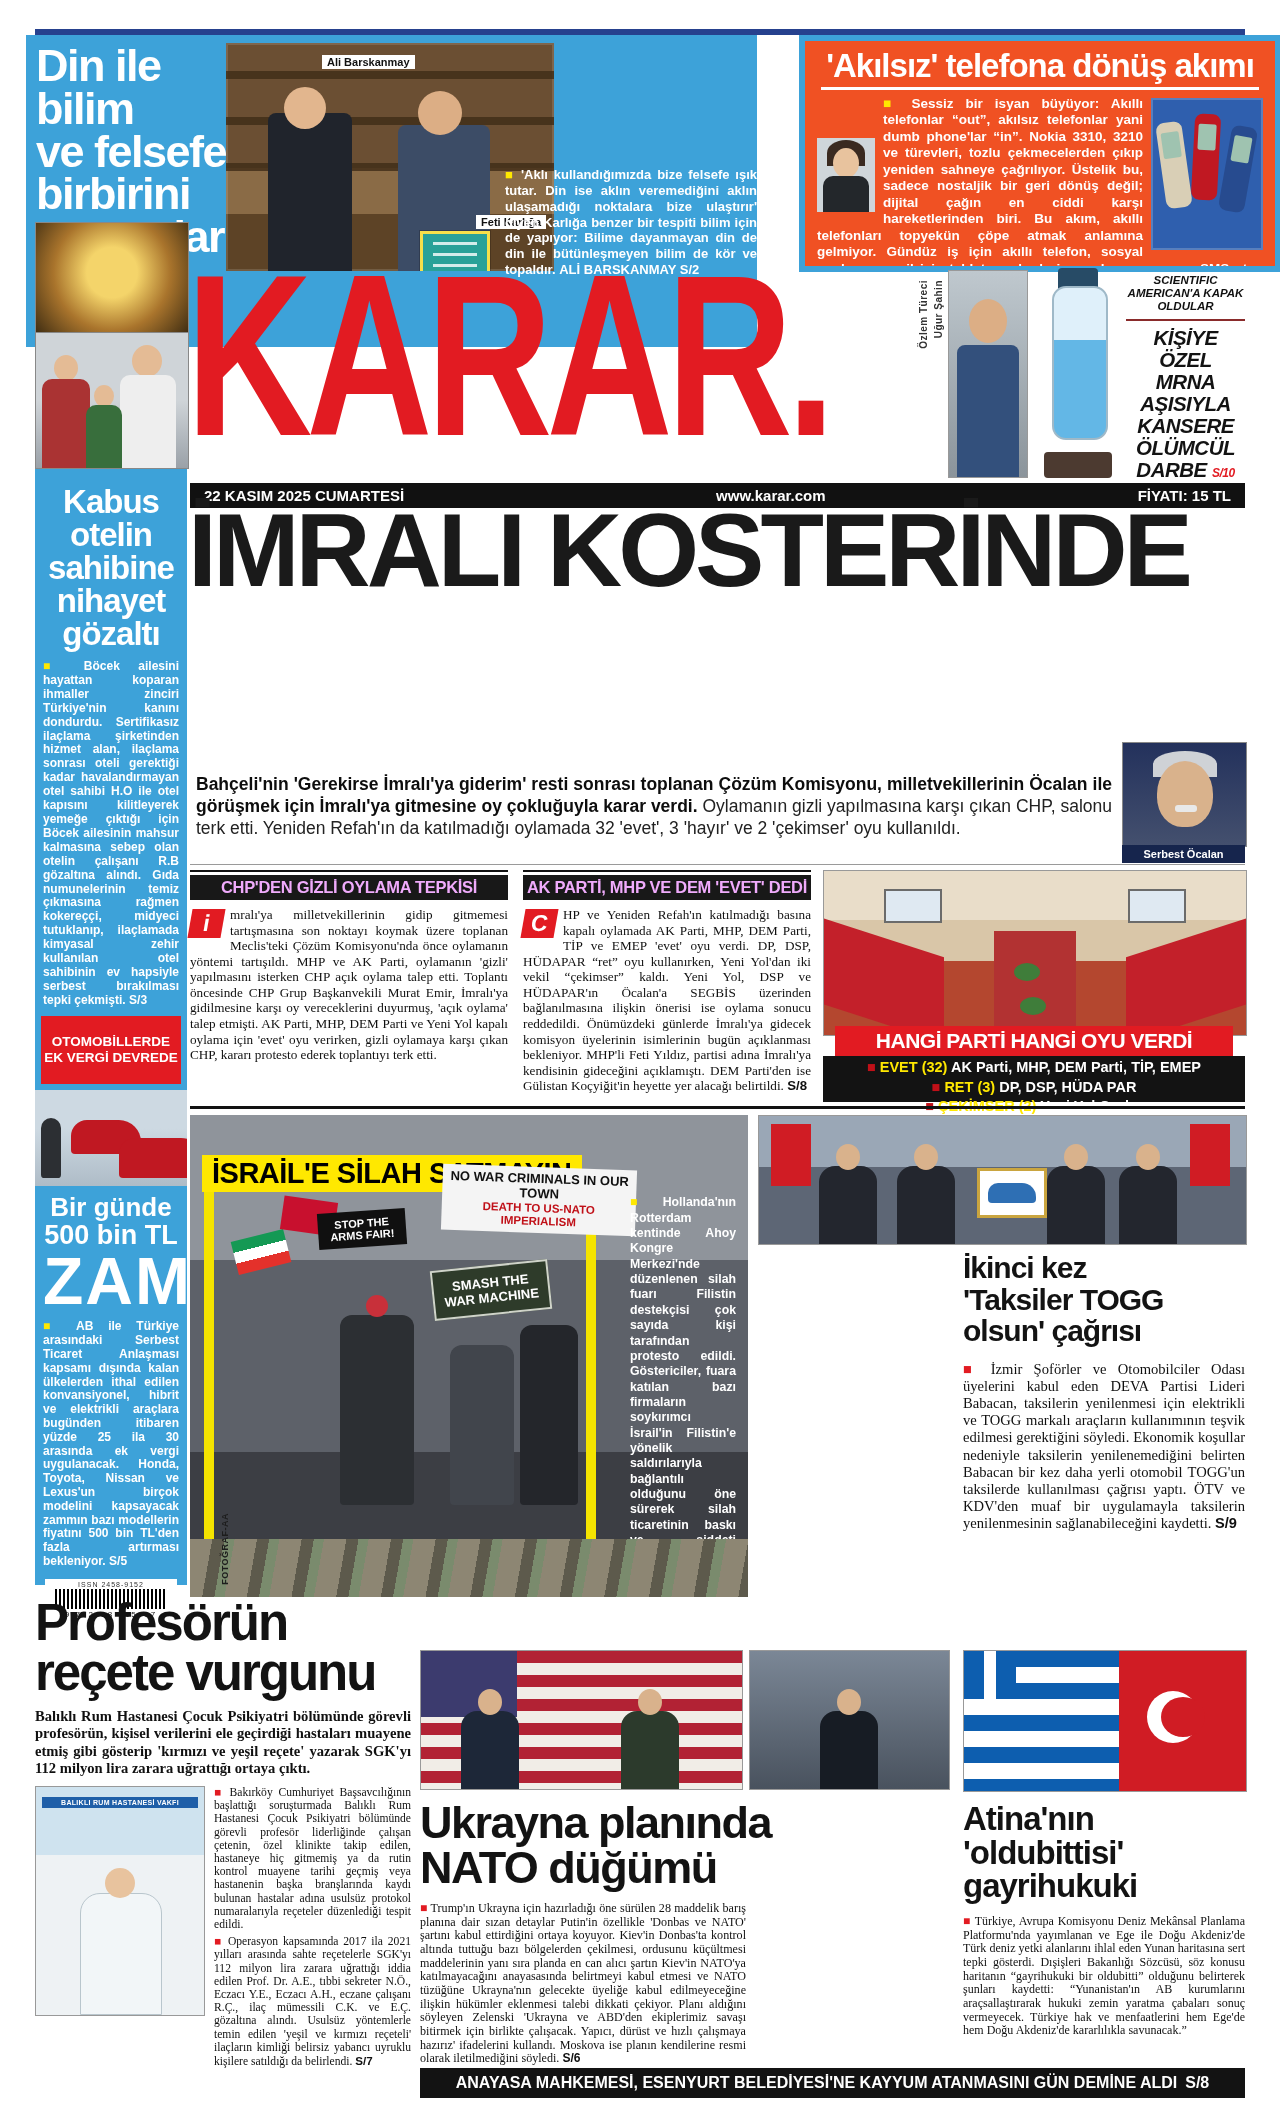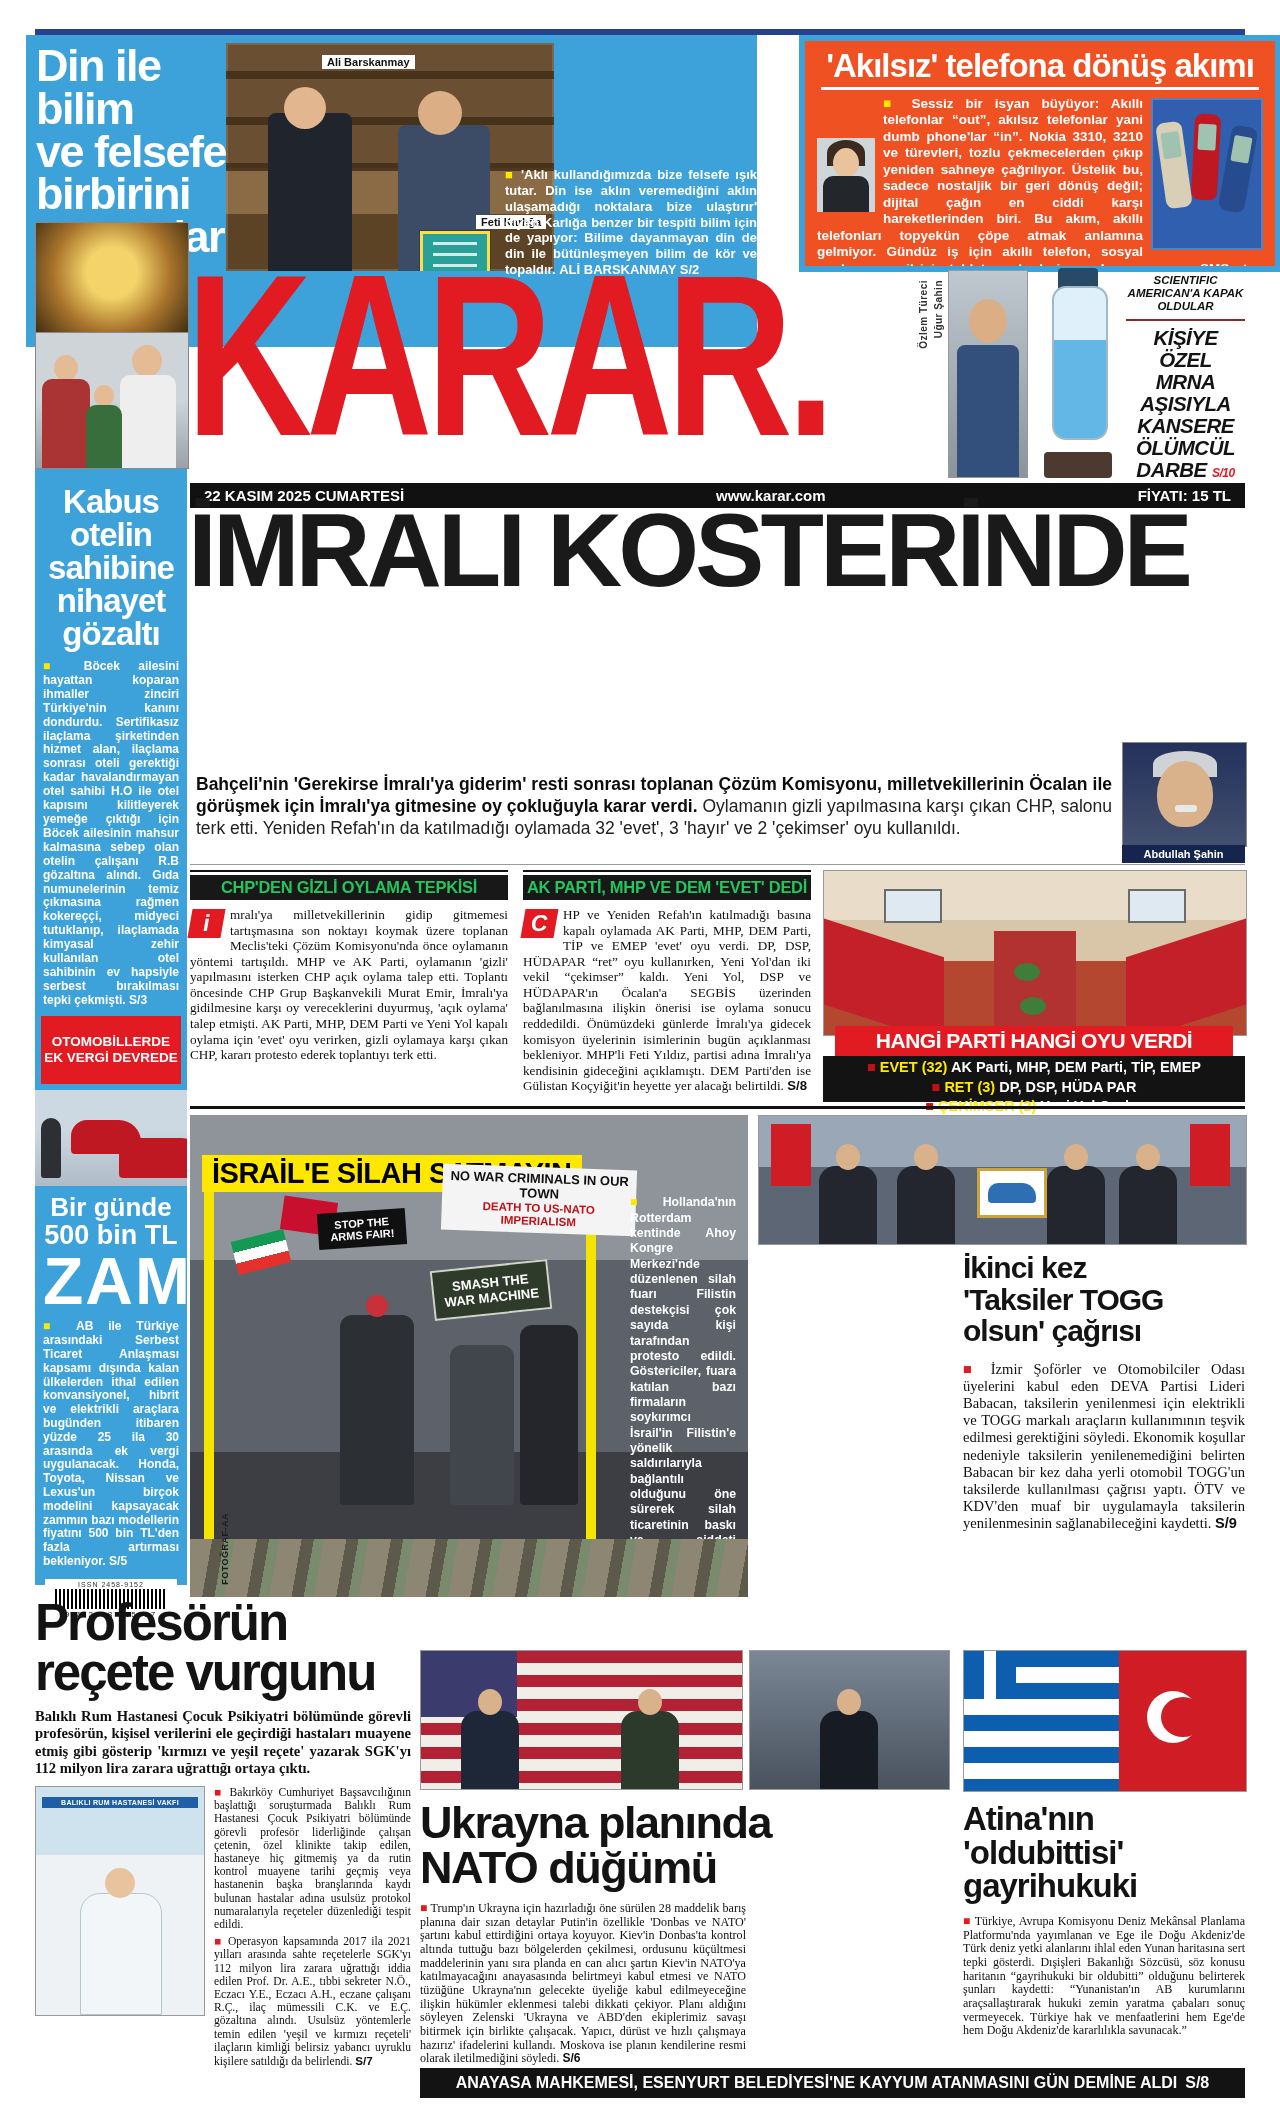--- a/index.html
+++ b/index.html
@@ -77,21 +77,21 @@
   .oc-hair{position:absolute;left:30px;top:8px;width:64px;height:26px;border-radius:50% 50% 0 0;background:#cfd2d6;}
   .oc-mus{position:absolute;left:52px;top:62px;width:22px;height:7px;border-radius:3px;background:#e8e8e8;}
   .ocalan-cap{left:1122px;top:845px;width:123px;height:18px;background:#16254d;color:#fff;
     font-size:11px;font-weight:700;text-align:center;line-height:18px;}
   .deck-rule{left:190px;top:864px;width:1055px;height:1px;background:#9a9a9a;}
   
   .newscol{top:870px;}
   .colA{left:190px;width:318px;}
   .colB{left:523px;width:288px;}
   .col-top{border-top:2px solid #111;padding-top:3px;}
-  .col-header{background:#181818;color:#22c55e;font-weight:700;font-size:16.5px;text-align:center;
+  .col-header{background:#181818;color:#f0abfc;font-weight:700;font-size:16.5px;text-align:center;
     height:25px;line-height:25px;letter-spacing:-.3px;white-space:nowrap;overflow:hidden;}
   .col-body{font-family:"Liberation Serif",serif;font-size:13.2px;line-height:1.18;text-align:justify;
     margin-top:7px;color:#101010;}
   .dropcap{float:left;width:33px;height:29px;background:#e21b22;transform:skewX(-10deg);
     color:#fff;font-weight:900;font-size:23px;text-align:center;line-height:29px;margin:2px 7px 2px 0;
     font-family:"Liberation Sans",sans-serif;}
   .pageref{font-family:"Liberation Sans",sans-serif;font-weight:700;}
   .meeting-photo{left:823px;top:870px;width:422px;height:164px;overflow:hidden;border:1px solid #999;
     background:linear-gradient(180deg,#e9ddc9 0 30%,#d9c6a8 30% 55%,#b4472f 55% 100%);}
   .mt-table{position:absolute;width:150px;height:86px;background:#c3202a;top:62px;}
@@ -328,21 +328,21 @@
     <span>FİYATI: 15 TL</span>
   </div>
 
   <h1 class="abs lead-h1">İMRALI KOSTERİNDE</h1>
   <p class="abs deck"><b>Bahçeli'nin 'Gerekirse İmralı'ya giderim' resti sonrası toplanan Çözüm Komisyonu, milletvekillerinin Öcalan ile görüşmek için İmralı'ya gitmesine oy çokluğuyla karar verdi.</b><span> Oylamanın gizli yapılmasına karşı çıkan CHP, salonu terk etti. Yeniden Refah'ın da katılmadığı oylamada 32 'evet', 3 'hayır' ve 2 'çekimser' oyu kullanıldı.</span></p>
   <div class="abs ocalan">
     <span class="oc-hair"></span>
       <span class="oc-face"></span>
       <span class="oc-mus"></span>
   </div>
-  <div class="abs ocalan-cap">Abdullah Şahin</div>
+  <div class="abs ocalan-cap">Serbest Öcalan</div>
   <div class="abs deck-rule"></div>
 
   <section class="abs newscol colA">
     <div class="col-top">
       <div class="col-header">CHP'DEN GİZLİ OYLAMA TEPKİSİ</div>
     </div>
     <p class="col-body"><span class="dropcap">i</span><span>mralı'ya milletvekillerinin gidip gitmemesi tartışmasına son noktayı koymak üzere toplanan Meclis'teki Çözüm Komisyonu'nda önce oylamanın yöntemi tartışıldı. MHP ve AK Parti, oylamanın 'gizli' yapılmasını isterken CHP açık oylama talep etti. Toplantı öncesinde CHP Grup Başkanvekili Murat Emir, İmralı'ya gidilmesine karşı oy vereceklerini duyurmuş, 'açık oylama' talep etmişti. AK Parti, MHP, DEM Parti ve Yeni Yol kapalı oylama için 'evet' oyu verirken, gizli oylamaya karşı çıkan CHP, kararı protesto ederek toplantıyı terk etti.</span></p>
   </section>
   <section class="abs newscol colB">
     <div class="col-top">

